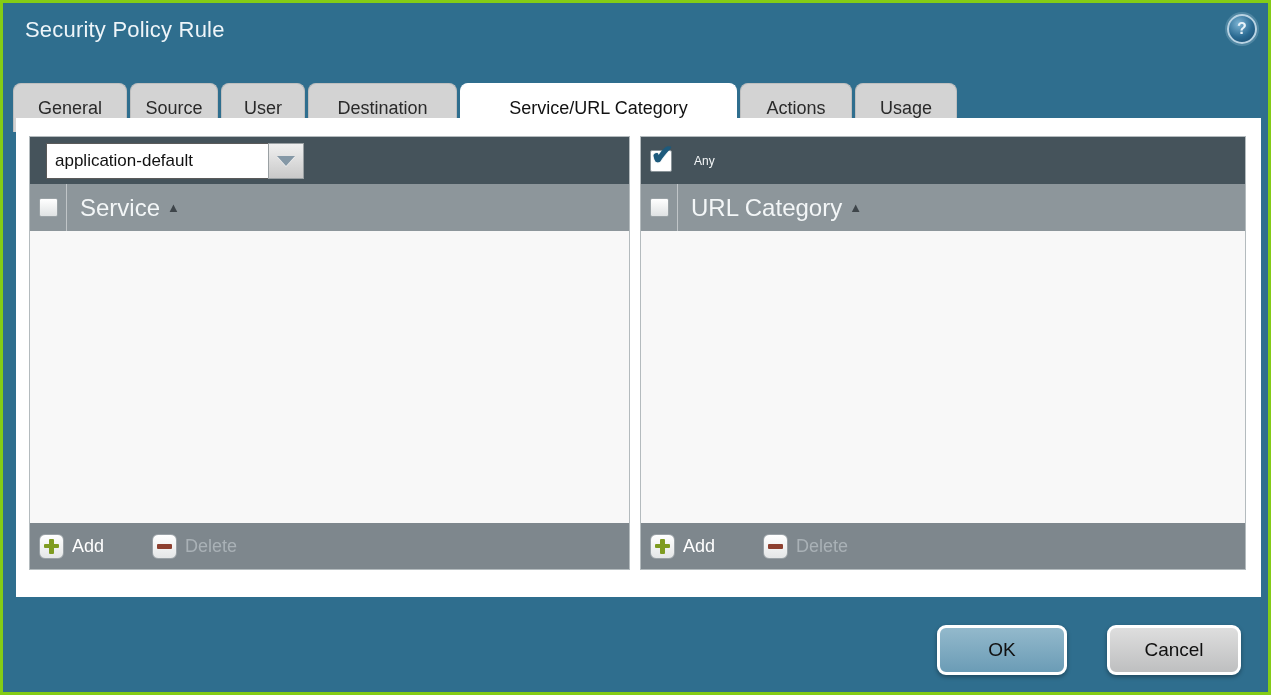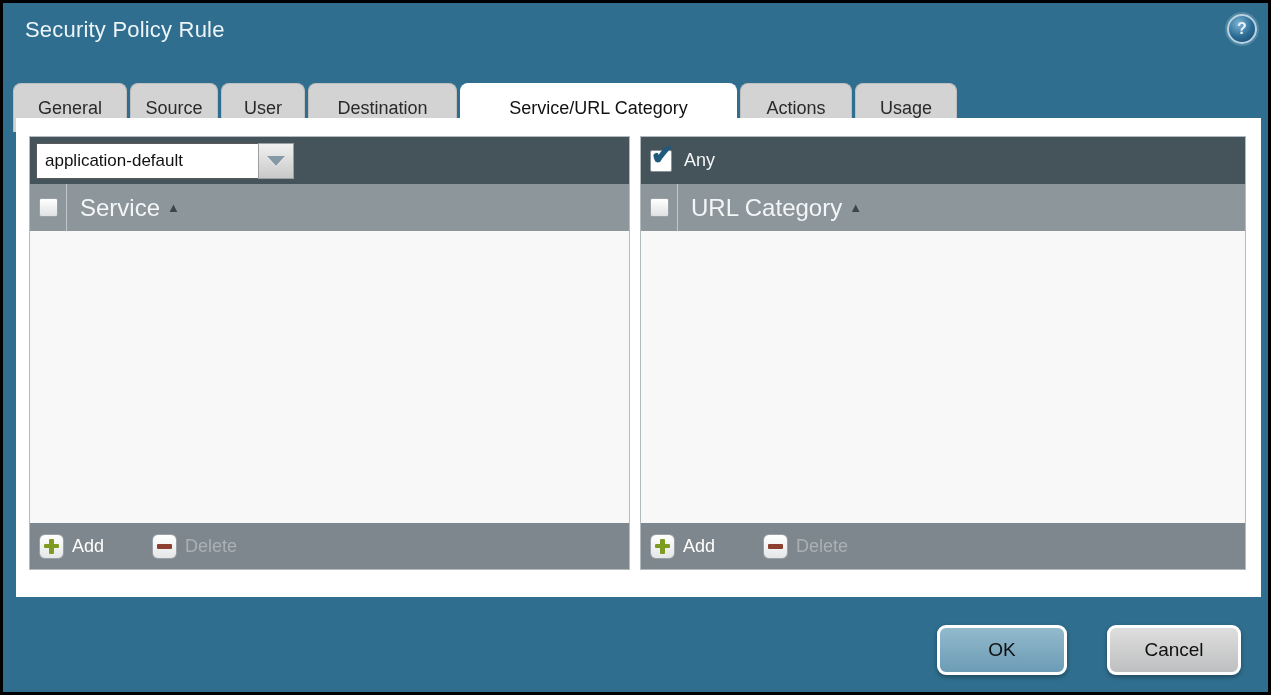--- a/index.html
+++ b/index.html
@@ -1,19 +1,19 @@
 <!DOCTYPE html>
 <html><head>
 <meta charset="utf-8">
 <style>
   * { margin:0; padding:0; box-sizing:border-box; }
   html,body { width:1271px; height:695px; }
   body { font-family:"Liberation Sans", sans-serif; position:relative; overflow:hidden; }
 
-  .dialog { position:absolute; inset:0; background:#2f6e8e; border:3px solid #000000; }
+  .dialog { position:absolute; inset:0; background:#2f6e8e; border:3px solid #84cc16; }
 
   
   .title { position:absolute; left:22px; top:14px; font-size:22px; color:#eef5f9; letter-spacing:.2px; }
   .help-btn { position:absolute; left:1224px; top:11px; width:30px; height:30px; border-radius:50%;
     background:radial-gradient(circle at 38% 30%, #7db4d4, #2a6a92 55%, #17476a);
     border:2px solid #b9d3e3; color:#e9f3fa; font-size:16px; font-weight:bold;
     display:flex; align-items:center; justify-content:center; cursor:pointer;
     box-shadow:0 0 0 2px rgba(180,210,228,.25); }
 
   
@@ -31,40 +31,40 @@
   .panel { position:absolute; top:18px; border:1px solid #b4bbbe; display:flex; flex-direction:column; background:#f8f8f8; }
   .panel-left  { left:13px;  width:601px; height:434px; }
   .panel-right { left:624px; width:606px; height:434px; }
 
   .row-dark { height:47px; background:#45535b; display:flex; align-items:center; flex:none; }
   .row-header { height:47px; background:#8d969b; display:flex; align-items:center; flex:none; position:relative; }
   .list-area { flex:1 1 auto; background:#f8f8f8; }
   .row-footer { height:46px; background:#7e878d; display:flex; align-items:center; flex:none; }
 
   
-  .dd-wrap { display:flex; margin-left:6px; height:36px;align-items:center; }
+  .dd-wrap { display:flex; margin-left:16px; height:36px;align-items:center; }
   .dd-input { width:222px; height:36px; border:1px solid #5a5a5a; border-right:none; background:#fff;
     font-family:"Liberation Sans",sans-serif; font-size:17px; color:#111; padding:0 8px; outline:none; }
   .dd-btn { width:36px; height:36px; background:linear-gradient(#f0f0f0,#c9c9c9); border:1px solid #9aa0a3;
     display:flex; align-items:center; justify-content:center; cursor:pointer; }
   .dd-arrow { width:0; height:0; border-left:9px solid transparent; border-right:9px solid transparent;
     border-top:10px solid #8598a6; filter:drop-shadow(0 1px 0 rgba(255,255,255,.6)); }
 
   
   .cbx { width:19px; height:19px; border:1px solid #9aa2a6; border-radius:2px;
     background:linear-gradient(#ffffff,#dfe2e3); margin-left:9px; flex:none; cursor:pointer; }
   .cbx-any { width:22px; height:22px; background:#fff; border:1px solid #8a9499; position:relative; }
   .check-glyph { position:absolute; left:0px; top:-12px; font-size:27px; color:#1d5a7c; font-weight:bold;
     text-shadow:0 0 1px #1d5a7c; }
 
   .vsep { width:1px; align-self:stretch; background:rgba(255,255,255,.45); margin-left:8px; }
 
   .hdr-label { color:#f3f6f7; font-size:24px; margin-left:13px; }
   .sort-arrow { color:#3e454a; font-size:13px; margin-left:7px; }
-  .any-label { color:#f3f6f7; font-size:18px; margin-left:12px; }
+  .any-label { color:#f3f6f7; font-size:12px; margin-left:22px; }
 
   
   .icon-btn { width:25px; height:25px; border-radius:6px; border:1px solid #99a1a6;
     background:linear-gradient(#ffffff,#e4e6e7); display:flex; align-items:center; justify-content:center;
     position:relative; flex:none; cursor:pointer; }
   .icon-btn.first { margin-left:9px; }
   .plus-h { position:absolute; width:15px; height:4.5px; background:#7f9c22; border-radius:1px; }
   .plus-v { position:absolute; width:4.5px; height:15px; background:#7f9c22; border-radius:1px; }
   .minus-h { position:absolute; width:15px; height:5px; background:#8d4030; border-radius:1px; }
   .ftr-label { font-size:18px; margin-left:8px; }

